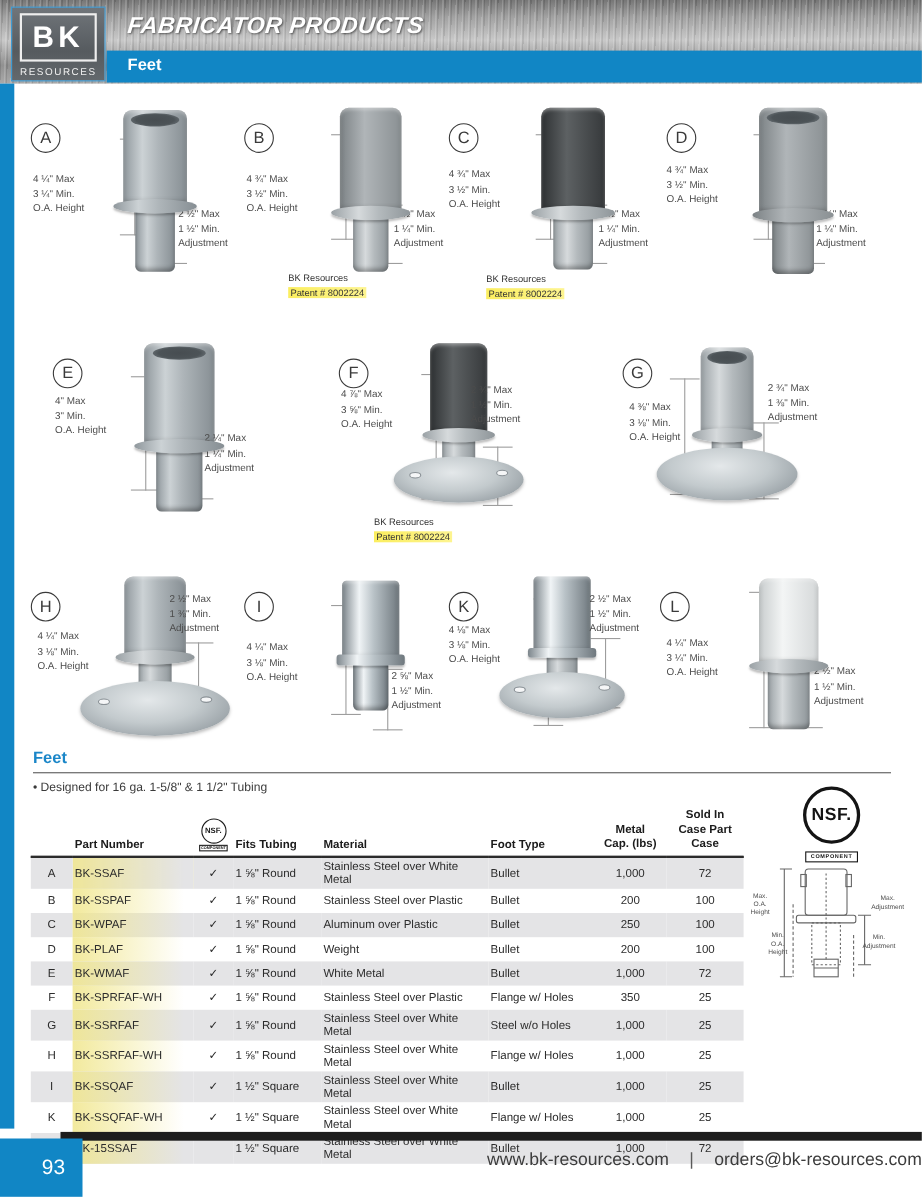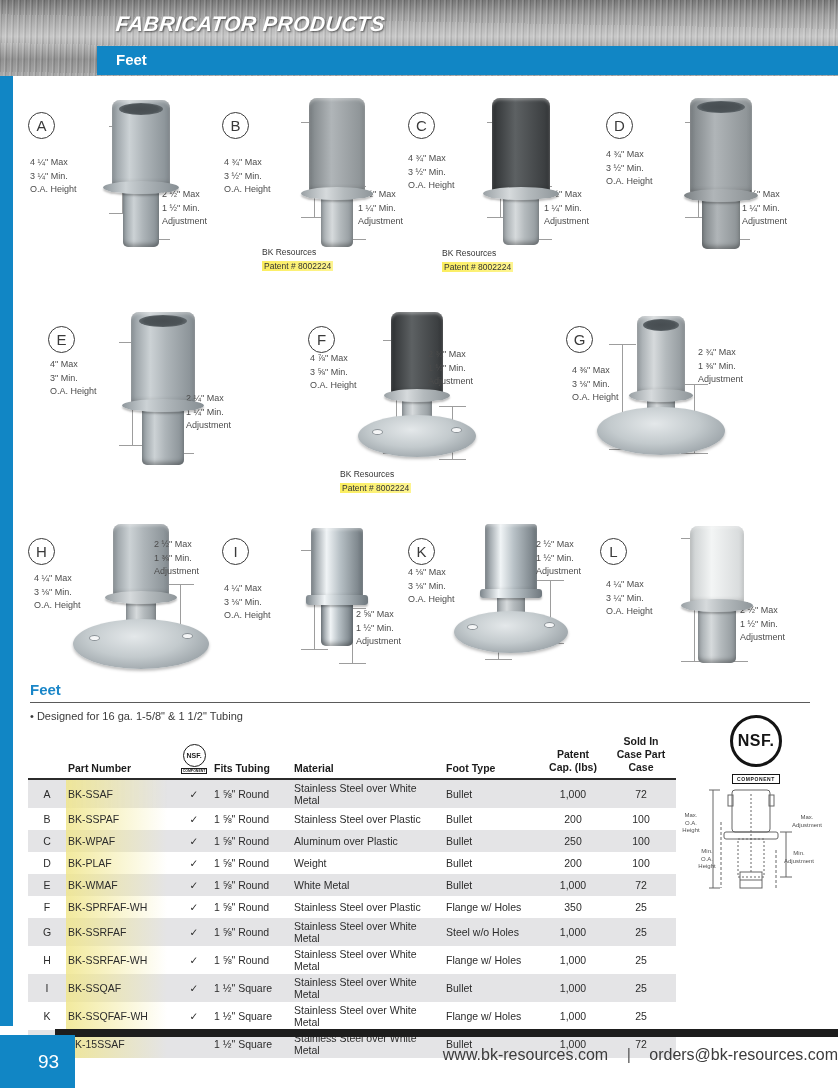--- a/index.html
+++ b/index.html
@@ -128,20 +128,26 @@
   .footer-links a { color:#3c3c3c; text-decoration:none; }
   .footer-sep { display:inline-block; margin:0 14px; color:#5a5a5a; }
 </style>
 </head>
 <body>
 
 <div class="header">
   <div class="header-title">FABRICATOR PRODUCTS</div>
   <div class="blue-bar">
     <div class="blue-bar-label">Feet</div>
+  </div>
+  <div class="logo-box">
+    <div class="logo-inner">
+      <span class="logo-bk">BK</span>
+    </div>
+    <div class="logo-res">RESOURCES</div>
   </div>
 </div>
 
 <div class="left-strip"></div>
 
 <div class="prod" style="left:20px;top:98px;">
   <div class="pcircle">
       <span>A</span>
     </div>
   <div class="vline" style="left:102px;top:28px;height:88px;"></div>
@@ -443,21 +449,21 @@
       <th style="text-align:center;">
         <span class="nsf-mini">
           <span class="nsf-mini-circle">NSF.</span>
           <span class="nsf-mini-comp">COMPONENT</span>
         </span>
       </th>
       <th class="th-left">Fits Tubing</th>
       <th class="th-left">Material</th>
       <th class="th-left">Foot Type</th>
       <th class="th-c">
-        <div>Patent</div>
+        <div>Metal</div>
         <div>Cap. (lbs)</div>
       </th>
       <th class="th-c">
         <div>Sold In</div>
         <div>Case Part</div>
         <div>Case</div>
       </th>
     </tr>
   </thead>
   <tbody>

